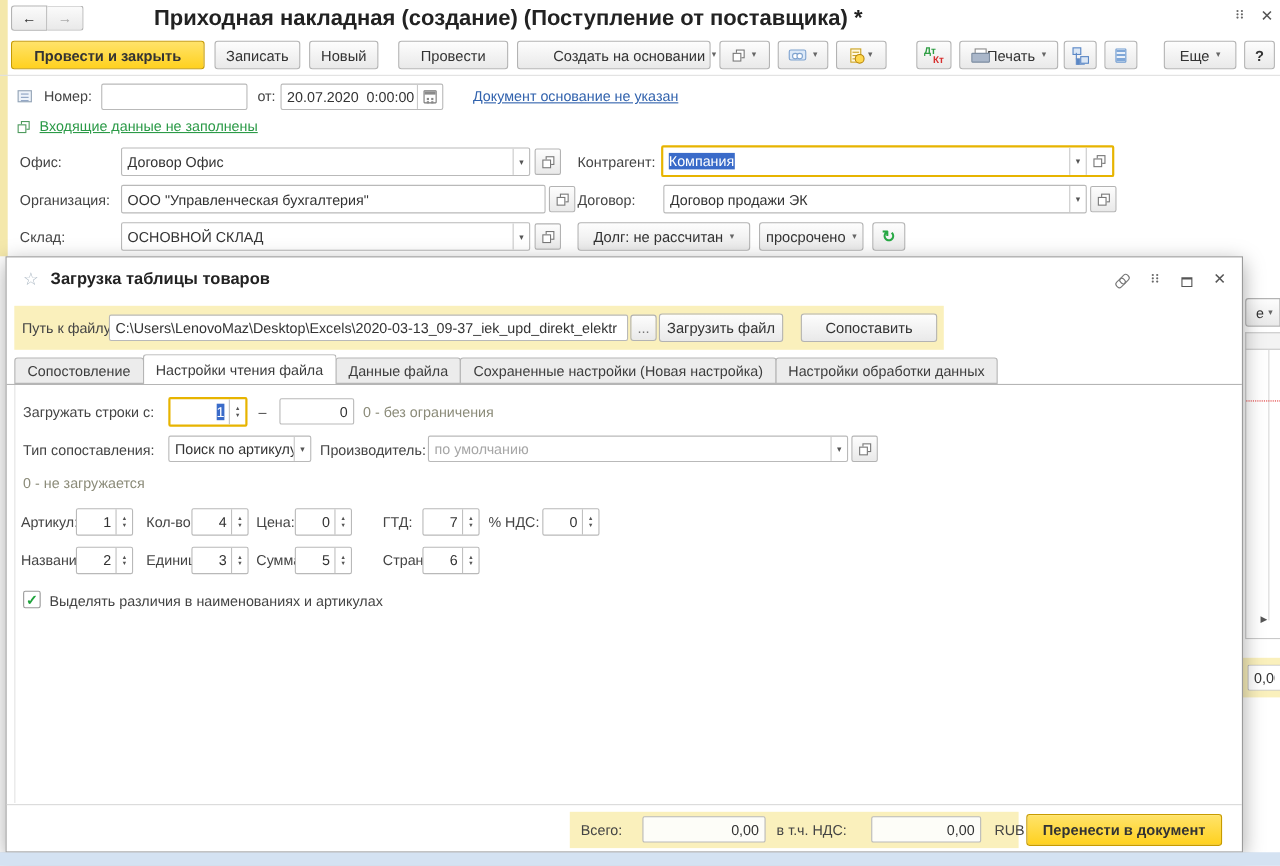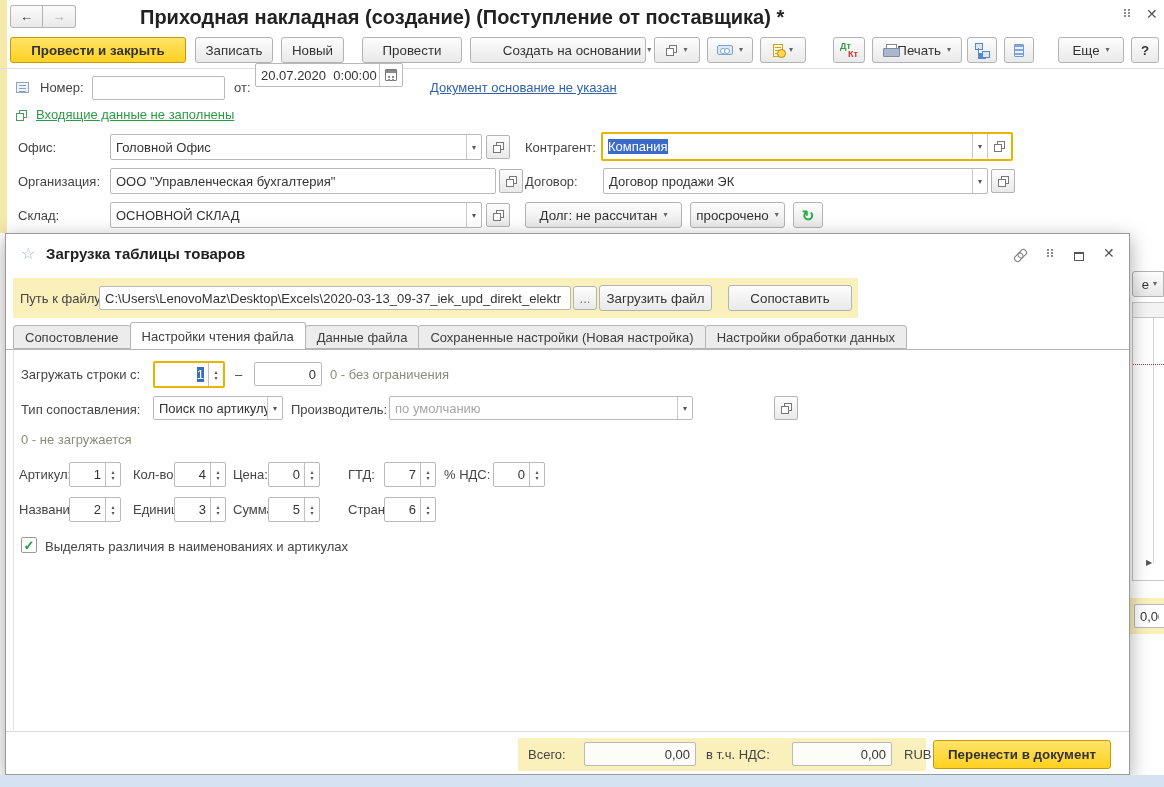--- a/index.html
+++ b/index.html
@@ -192,34 +192,34 @@
         <span>?</span>
       </button>
     <div class="toolbar-sep"></div>
 
     <span class="abs" style="left:16px;top:81px;"><span class="ico-docnum"></span></span>
     <span class="label" style="left:40px;top:80px;">Номер:</span>
     <div class="field" style="left:92px;top:76px;width:133px;">
         <span class="val"></span>
       </div>
     <span class="label" style="left:234px;top:80px;">от:</span>
-    <div class="field combo" style="left:255px;top:63px;width:148px;">
+    <div class="field combo" style="left:255px;top:76px;width:148px;">
       <span class="val">20.07.2020  0:00:00</span>
       <span class="dd-sec">
           <span class="ico-cal"></span>
         </span>
     </div>
     <span class="link blue" style="left:430px;top:80px;">Документ основание не указан</span>
 
     <span class="abs" style="left:16px;top:109px;"><span class="ico-open green"></span></span>
     <span class="link green" style="left:36px;top:107px;">Входящие данные не заполнены</span>
 
     <span class="label" style="left:18px;top:140px;">Офис:</span>
     <div class="field combo" style="left:110px;top:134px;width:372px;height:26px;">
-      <span class="val">Головной Офис</span>
+      <span class="val">Договор Офис</span>
       <span class="dd-sec">
           <span>▾</span>
         </span>
     </div>
     <span class="sq-btn" style="left:486px;top:135px;">
         <span class="ico-open"></span>
       </span>
     <span class="label" style="left:525px;top:140px;">Контрагент:</span>
     <div class="focus-wrap" style="left:601px;top:132px;width:412px;height:29px;">
       <span style="flex:1;display:flex;align-items:center;padding:0 5px;">
@@ -348,21 +348,21 @@
     <span class="hint" style="left:324px;top:133px;">0 - без ограничения</span>
 
     <span class="label" style="left:15px;top:168px;">Тип сопоставления:</span>
     <div class="field combo" style="left:147px;top:162px;width:130px;">
       <span class="val">Поиск по артикулу</span>
       <span class="dd-sec">
           <span>▾</span>
         </span>
     </div>
     <span class="label" style="left:285px;top:168px;">Производитель:</span>
-    <div class="field combo" style="left:383px;top:162px;width:304px;">
+    <div class="field combo" style="left:383px;top:162px;width:382px;">
       <span class="val placeholder">по умолчанию</span>
       <span class="dd-sec">
           <span>▾</span>
         </span>
     </div>
     <span class="sq-btn" style="left:768px;top:162px;">
         <span class="ico-open"></span>
       </span>
     <span class="hint" style="left:15px;top:198px;">0 - не загружается</span>
 

